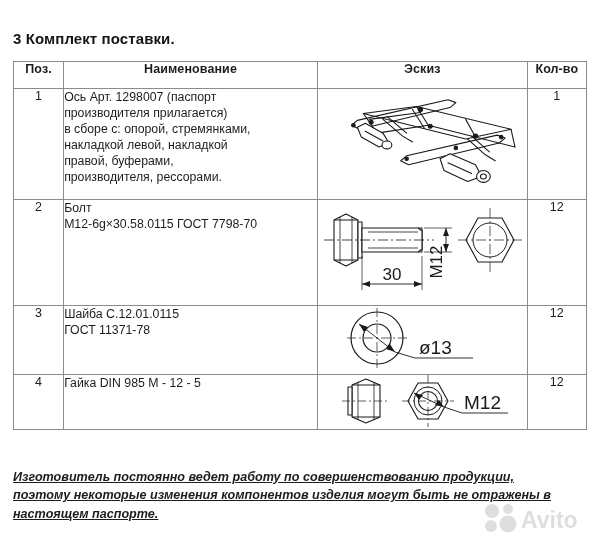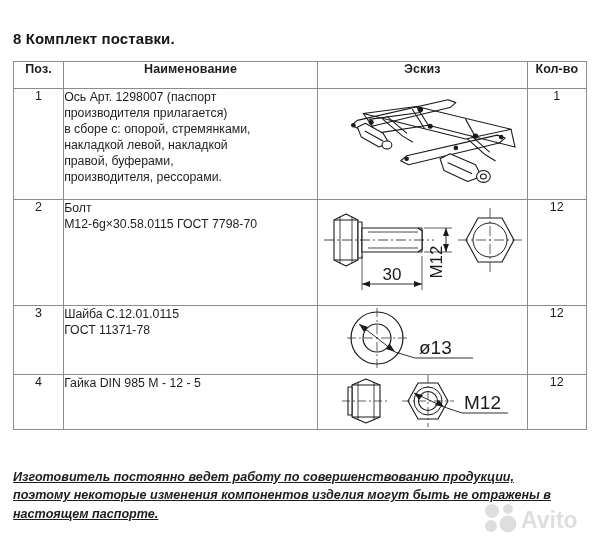--- a/index.html
+++ b/index.html
@@ -121,21 +121,21 @@
     height: 32px;
     opacity: .32;
     pointer-events: none;
   }
 
   svg { display: block; }
 </style>
 </head>
 <body>
 
-<div class="doc-heading">8 Комплект поставки.</div>
+<div class="doc-heading">3 Комплект поставки.</div>
 
 <table class="kit-table">
   <colgroup>
     <col class="col-pos">
       <col class="col-name">
       <col class="col-sketch">
       <col class="col-qty">
   </colgroup>
   <thead>
     <tr>

